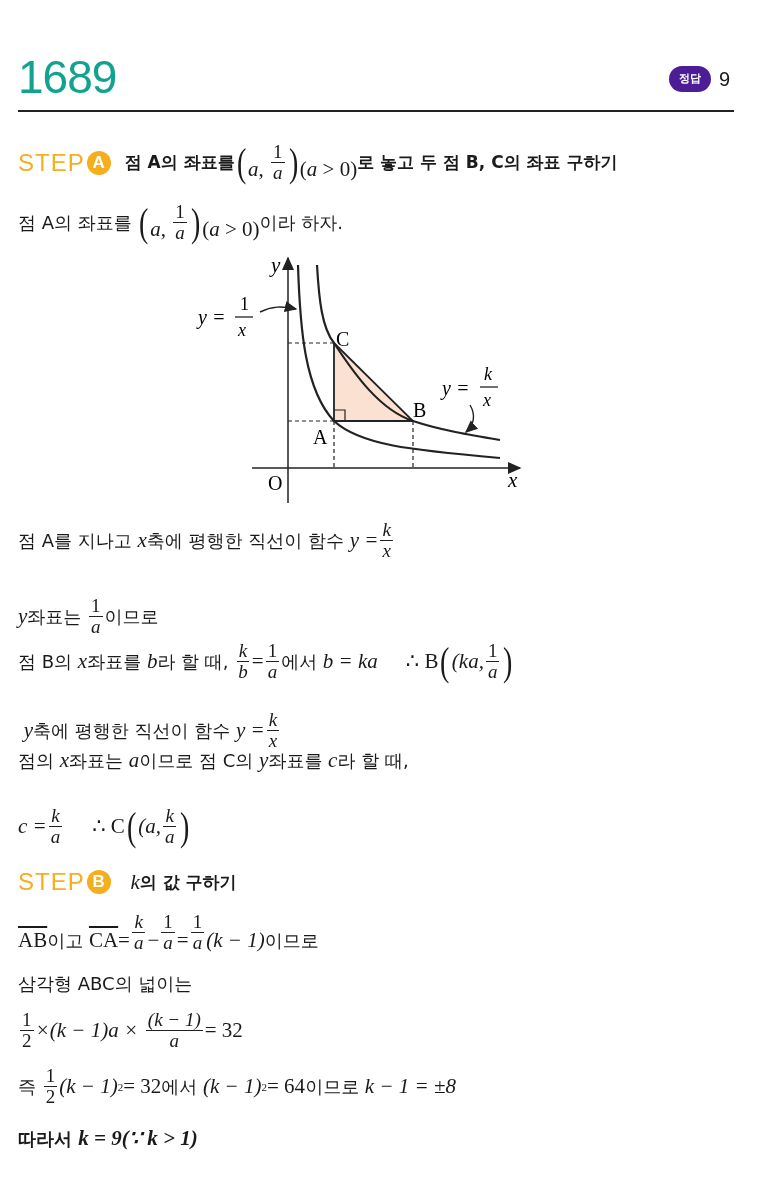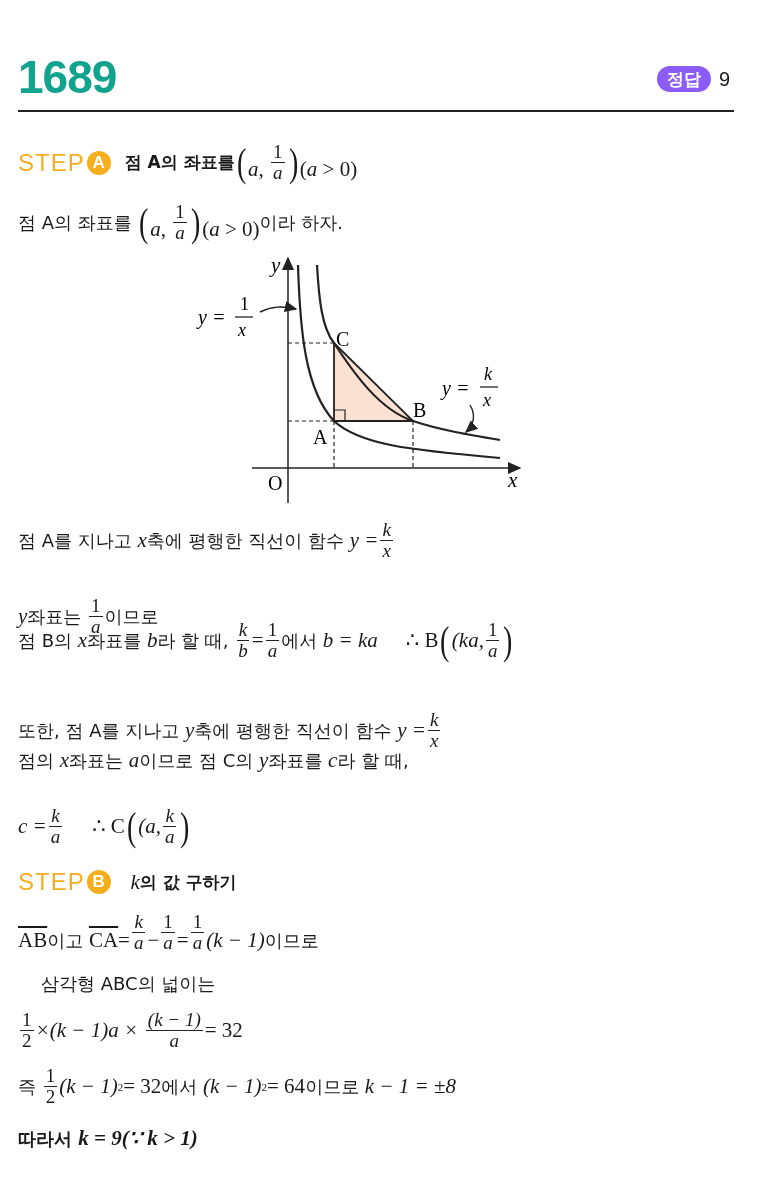--- a/index.html
+++ b/index.html
@@ -1,23 +1,23 @@
 <!DOCTYPE html>
 <html><head>
 <meta charset="utf-8">
 <style>
   html, body { margin: 0; padding: 0; background: #ffffff; }
   body { width: 766px; height: 1184px; position: relative; overflow: hidden;
          font-family: "DejaVu Sans", "Liberation Sans", sans-serif; color: #1a1a1a; }
   .abs { position: absolute; }
-  .prob-num { left: 18px; top: 50px; font-family: "Liberation Sans", sans-serif; font-weight: bold;
+  .prob-num { left: 18px; top: 50px; font-family: "Liberation Sans", sans-serif; font-weight: normal;
               font-size: 46px; color: #12a38e; letter-spacing: -1px; }
   .answer { right: 36px; top: 66px; display: flex; align-items: center; gap: 8px; }
-  .answer-badge { background: #8b5cf6; color: #fff; border-radius: 14px; padding: 2px 10px;
-                  font-size: 17px; line-height: 22px; font-weight: bold; }
+  .answer-badge { background: #4c1d95; color: #fff; border-radius: 14px; padding: 2px 10px;
+                  font-size: 11px; line-height: 22px; font-weight: bold; }
   .answer-val { font-size: 20px; font-family: "Liberation Sans", sans-serif; }
   .rule { left: 18px; top: 110px; width: 716px; height: 2px; background: #222; }
 
   .step { display: flex; align-items: center; }
   .step-label { font-family: Liberation Sans, sans-serif; color: #f5ae1d; font-size: 24px; letter-spacing: 1px; }
   .step-circle { display: inline-block; width: 24px; height: 24px; border-radius: 50%; background: #f5ae1d;
                  color: #fff; font-family: "Liberation Sans", sans-serif; font-weight: bold; font-size: 17px;
                  text-align: center; line-height: 24px; margin-left: 2px; margin-right: 14px; }
   .step-title { font-weight: bold; font-size: 17px; }
 
@@ -47,20 +47,21 @@
 <div class="line step" style="top:142px;">
   <span class="step-label">STEP</span>
   <span class="step-circle">A</span>
   <span class="step-title">점 A의 좌표를</span>
   <span class="rm"><span class="big-paren">(</span><i>a</i>,&nbsp;</span>
   <span class="frac">
       <span class="num">1</span>
       <span class="den">a</span>
     </span>
   <span class="rm"><span class="big-paren">)</span>(<i>a</i> &gt; 0)</span>
+  <span class="step-title">로 놓고 두 점 B, C의 좌표 구하기</span>
 </div>
 
 <div class="line" style="top:202px;">
   <span>점 A의 좌표를</span>
   <span class="rm">&nbsp;<span class="big-paren">(</span><i>a</i>,&nbsp;</span>
   <span class="frac">
       <span class="num">1</span>
       <span class="den">a</span>
     </span>
   <span class="rm"><span class="big-paren">)</span>(<i>a</i> &gt; 0)</span>
@@ -124,21 +125,21 @@
 <div class="line" style="top:596px;">
   <span class="it">y</span>
   <span>좌표는</span>&nbsp;
   <span class="frac">
       <span class="num">1</span>
       <span class="den">a</span>
     </span>
   <span>이므로</span>
 </div>
 
-<div class="line" style="top:620px;">
+<div class="line" style="top:641px;">
   <span>점 B의</span>&nbsp;
   <span class="it">x</span>
   <span>좌표를</span>&nbsp;
   <span class="it">b</span>
   <span>라 할 때,</span>&nbsp;
   <span class="frac">
       <span class="num it2">k</span>
       <span class="den">b</span>
     </span>
   <span class="rm">=</span>
@@ -152,21 +153,21 @@
   <span class="rm">∴ B</span>
   <span class="big-paren">(</span><span class="it">(ka, </span>
   <span class="frac">
       <span class="num">1</span>
       <span class="den">a</span>
     </span>
   <span class="big-paren">)</span>
 </div>
 
 <div class="line" style="top:710px;">
-  <span>또한, 점 A를 지나고</span>&nbsp;
+  &nbsp;
   <span class="it">y</span>
   <span>축에 평행한 직선이 함수</span>&nbsp;
   <span class="it">y =</span>
   <span class="frac">
       <span class="num it2">k</span>
       <span class="den">x</span>
     </span>
 </div>
 <div class="line" style="top:748px;">
   <span>점의</span>&nbsp;
@@ -220,21 +221,21 @@
     </span>
   <span class="rm">=</span>
   <span class="frac">
       <span class="num">1</span>
       <span class="den">a</span>
     </span>
   <span class="it">(k − 1)</span>
   <span>이므로</span>
 </div>
 
-<div class="line" style="top:972px;margin-left:23px;">
+<div class="line" style="top:972px;">
   <span>삼각형 ABC의 넓이는</span>
 </div>
 
 <div class="line" style="top:1010px;">
   <span class="frac">
       <span class="num">1</span>
       <span class="den" style="font-style:normal">2</span>
     </span>
   <span class="it">×(k − 1)a ×</span>&nbsp;
   <span class="frac">

